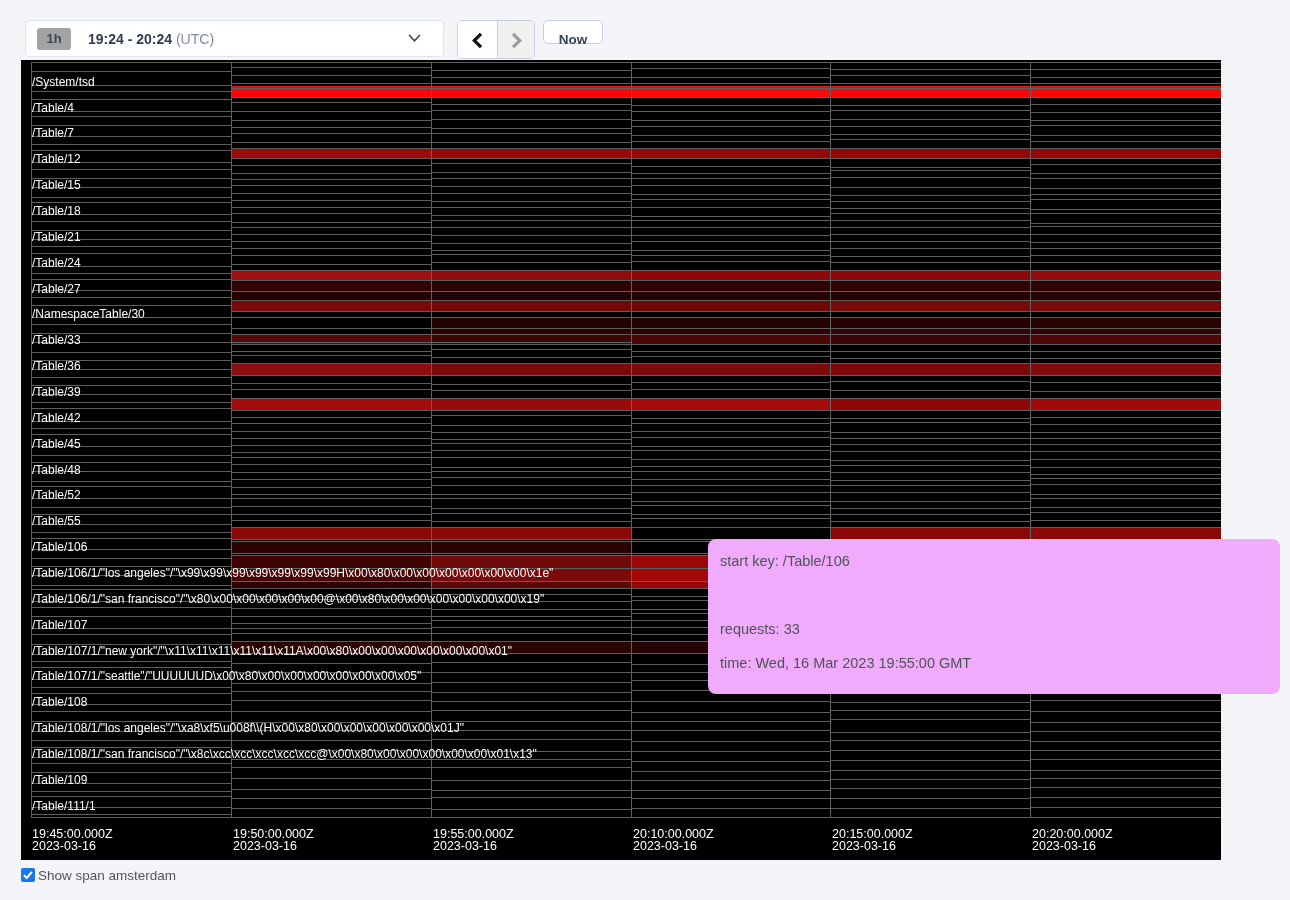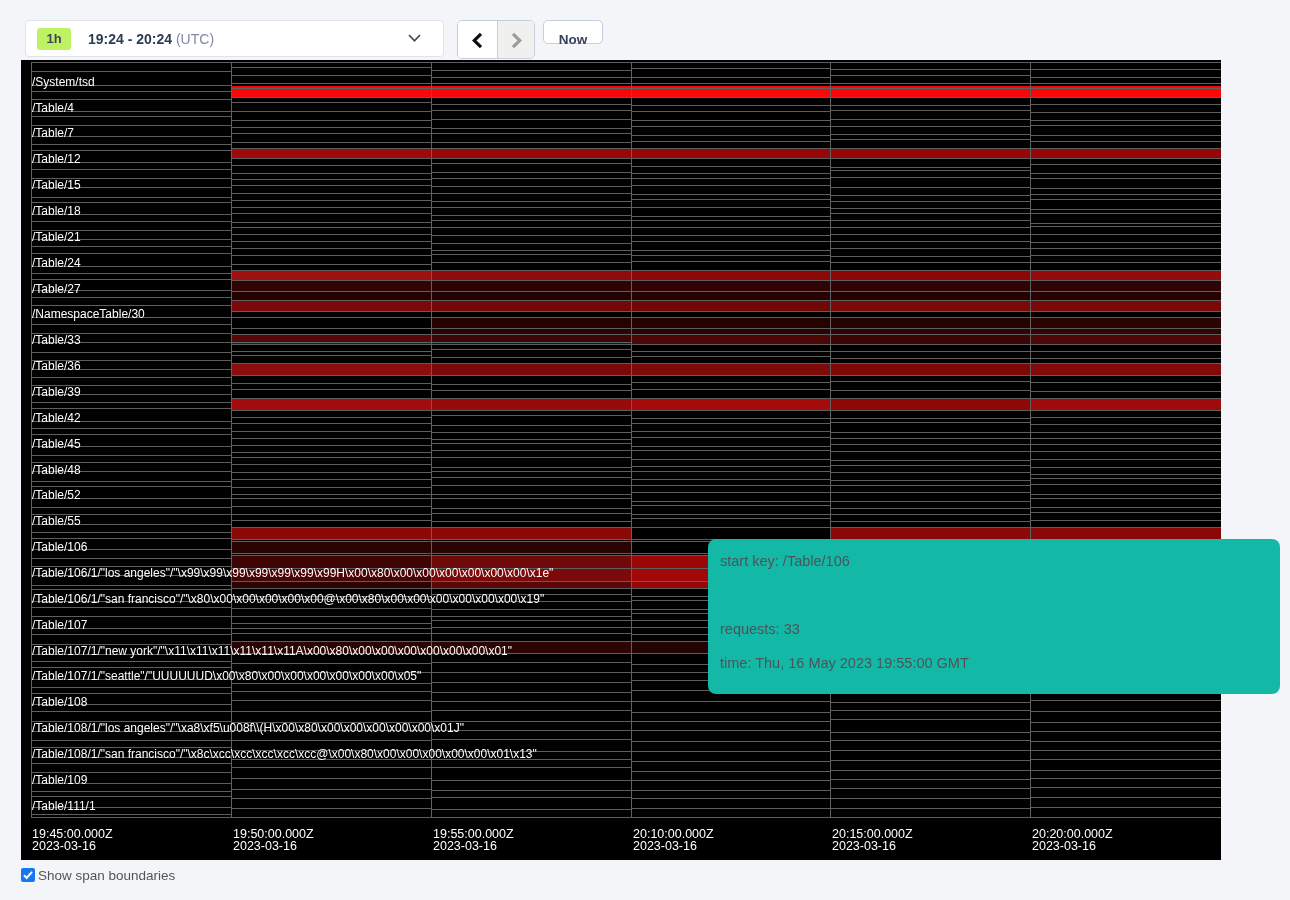--- a/index.html
+++ b/index.html
@@ -1,21 +1,21 @@
 <!DOCTYPE html>
 <html><head><meta charset="utf-8">
 <style>
 html,body{margin:0;padding:0;width:1290px;height:900px;background:#f4f5f8;overflow:hidden;
 font-family:"Liberation Sans",sans-serif;}
 *{box-sizing:border-box}
 .btn{position:absolute;background:#fff;border:1px solid #c6cde0;border-radius:5px;}
 </style></head>
 <body>
 <div style="position:absolute;left:25px;top:20px;width:419px;height:37px;background:#fff;border:1px solid #e0e3ec;border-radius:4px;"></div>
-<div style="position:absolute;left:37px;top:28px;width:34px;height:22px;background:#bef264;border-radius:3px;text-align:center;line-height:22px;font-size:13px;font-weight:bold;color:#3e4757">1h</div>
+<div style="position:absolute;left:37px;top:28px;width:34px;height:22px;background:#a3a3a3;border-radius:3px;text-align:center;line-height:22px;font-size:13px;font-weight:bold;color:#3e4757">1h</div>
 <div style="position:absolute;left:88px;top:21px;height:37px;line-height:37px;font-size:14px;color:#2d3b54;font-weight:bold;white-space:nowrap">19:24 - 20:24 <span style="font-weight:normal;color:#8089a0">(UTC)</span></div>
 <svg style="position:absolute;left:408px;top:34px" width="13" height="9" viewBox="0 0 13 9">
     <path d="M1.5 1.5 L6.5 6.8 L11.5 1.5" stroke="#3f4856" stroke-width="1.7" fill="none" stroke-linecap="round"></path>
   </svg>
 <div class="btn" style="left:457px;top:20px;width:78px;height:39px;overflow:hidden">
   <div style="position:absolute;left:0;top:0;width:39px;height:39px;background:#fff"></div>
   <div style="position:absolute;left:39px;top:0;width:39px;height:39px;background:#f0f1ef;border-left:1px solid #c6cde0"></div>
   <svg style="position:absolute;left:14px;top:11px" width="11" height="17" viewBox="0 0 11 17">
       <path d="M9 1.8 L2.2 8.5 L9 15.2" stroke="#0c0f14" stroke-width="3.2" fill="none"></path>
     </svg>
@@ -152,22 +152,22 @@
 <text x="412" y="777.5">19:55:00.000Z</text>
 <text x="412" y="789.5">2023-03-16</text>
 <text x="612" y="777.5">20:10:00.000Z</text>
 <text x="612" y="789.5">2023-03-16</text>
 <text x="811" y="777.5">20:15:00.000Z</text>
 <text x="811" y="789.5">2023-03-16</text>
 <text x="1011" y="777.5">20:20:00.000Z</text>
 <text x="1011" y="789.5">2023-03-16</text>
 </g>
 </svg>
-<div style="position:absolute;left:708px;top:539px;width:572px;height:155px;background:#14b8a6;border-radius:8px;font-size:14.5px;color:#4f5358">
+<div style="position:absolute;left:708px;top:539px;width:572px;height:155px;background:#f0abfc;border-radius:8px;font-size:14.5px;color:#4f5358">
     <div style="position:absolute;left:12px;top:14px;white-space:nowrap">start key: /Table/106</div>
     <div style="position:absolute;left:12px;top:82px;white-space:nowrap">requests: 33</div>
-    <div style="position:absolute;left:12px;top:116px;white-space:nowrap">time: Thu, 16 May 2023 19:55:00 GMT</div>
+    <div style="position:absolute;left:12px;top:116px;white-space:nowrap">time: Wed, 16 Mar 2023 19:55:00 GMT</div>
   </div>
 <div style="position:absolute;left:21px;top:868px;width:14px;height:14px;background:#1677f0;border-radius:2px">
 <svg width="14" height="14" viewBox="0 0 14 14" style="display:block">
       <path d="M3 7.2 L5.7 10 L11 3.8" stroke="#fff" stroke-width="2" fill="none"></path>
     </svg>
 </div>
-<div style="position:absolute;left:38px;top:868px;font-size:13.5px;color:#515559">Show span boundaries</div>
+<div style="position:absolute;left:38px;top:868px;font-size:13.5px;color:#515559">Show span amsterdam</div>
 </body></html>

